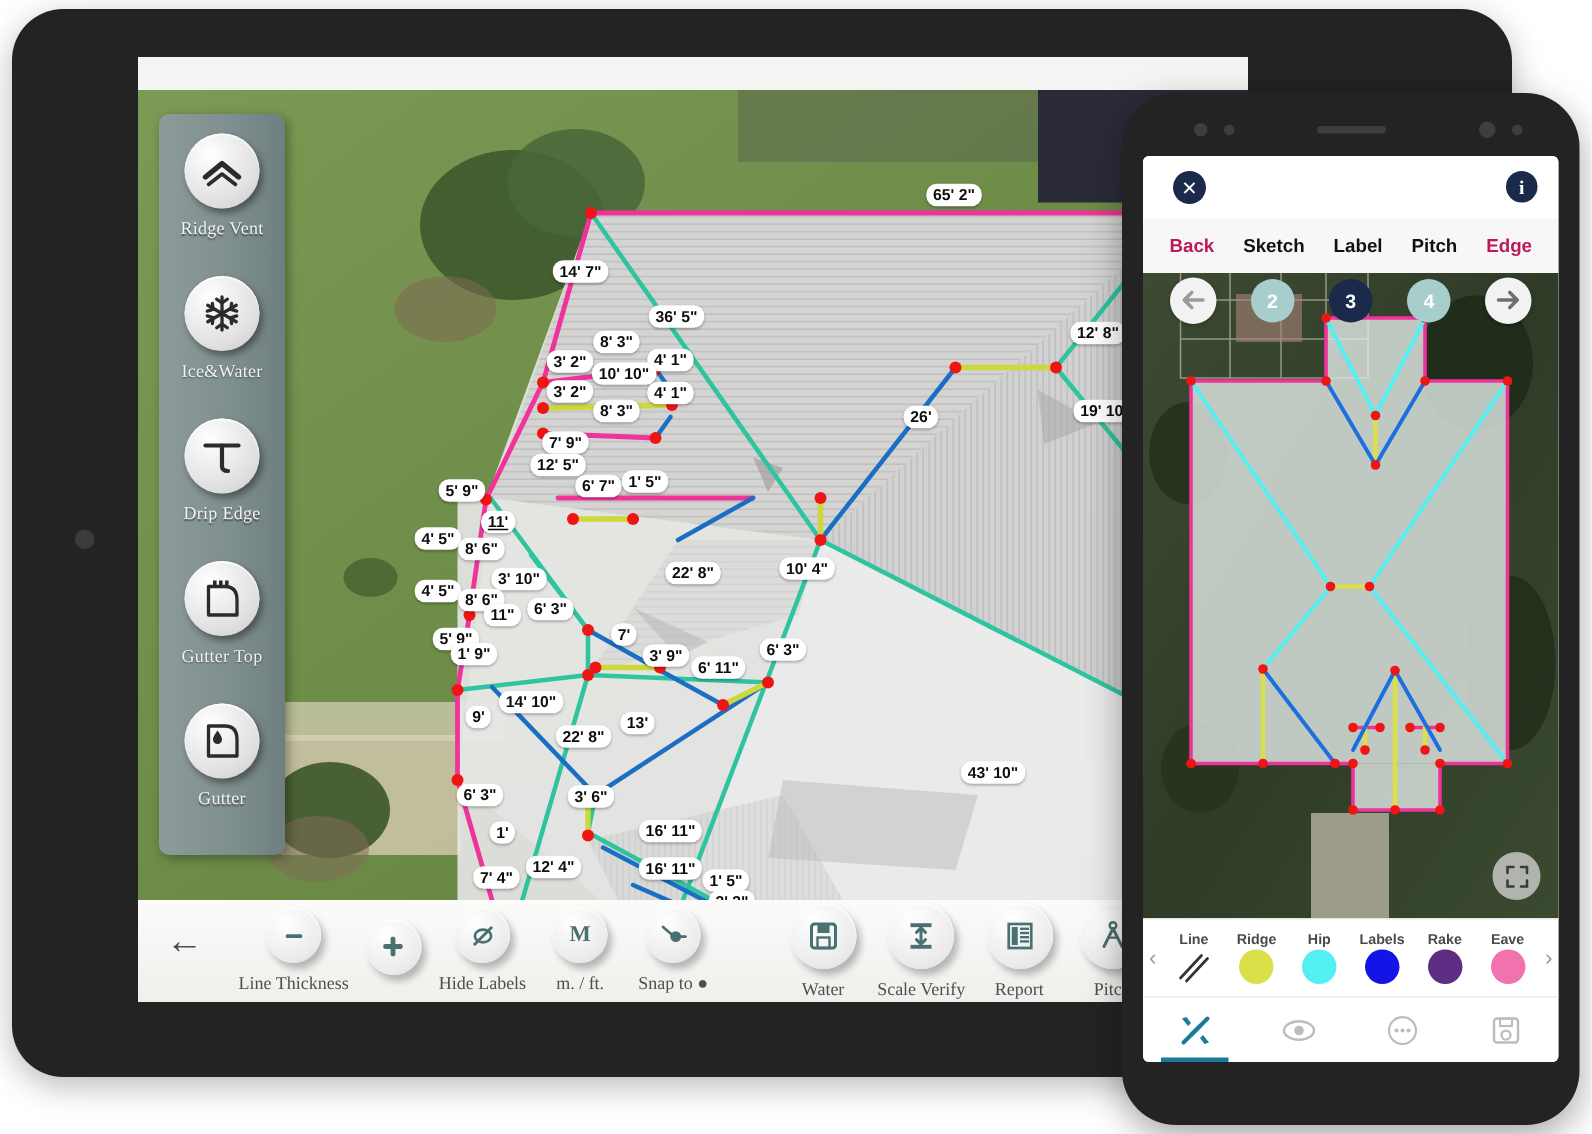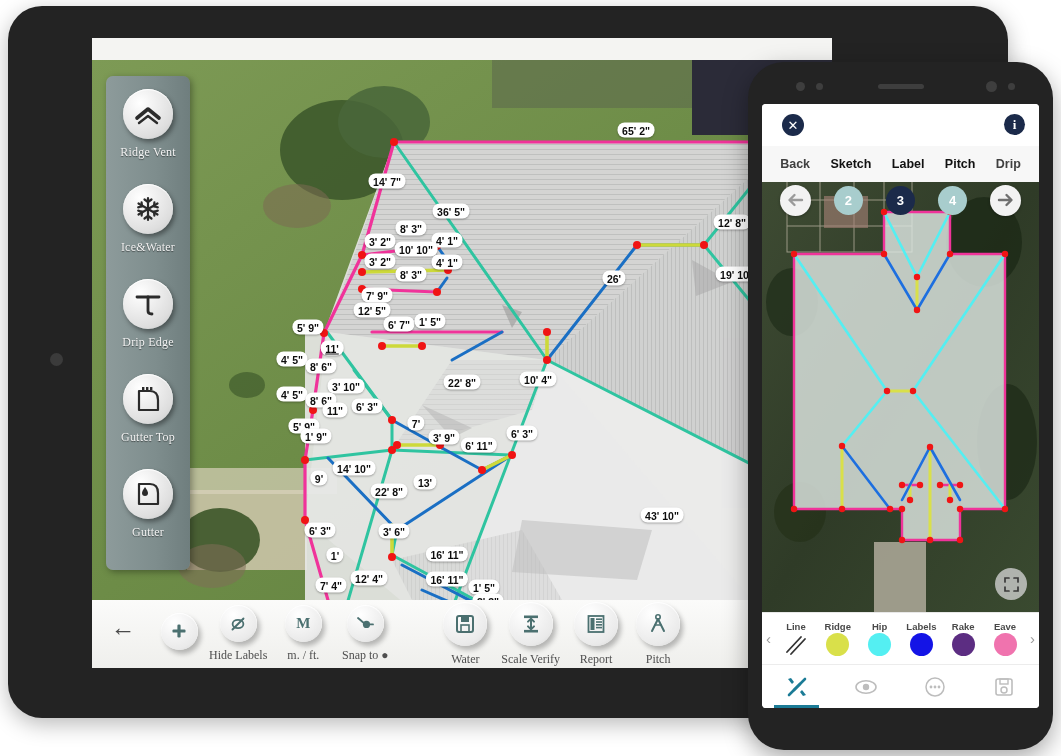--- a/index.html
+++ b/index.html
@@ -161,21 +161,21 @@
     font-family: "Liberation Serif", serif;
   }
   .ph-steps {
     background: #f7f7f7; height: 36px;
     display:flex; align-items:center; justify-content:space-around;
     padding: 0 8px;
   }
   .ph-step {
     font-size: 12.5px; font-weight: bold; color:#111;
   }
-  .ph-step.dim { color:#404040;text-align:right; }
+  .ph-step.dim { color:#be185d;text-align:right; }
   .ph-nums {
     position: absolute; left:0; top: 78px; width: 100%; height: 36px;
     display:flex; align-items:center; justify-content:space-around;
     padding: 0 6px; z-index: 6;
   }
   .circ {
     width: 29px; height: 29px; border-radius: 50%;
     display:flex; align-items:center; justify-content:center;
     font-size: 13px; font-weight: bold; color:#fff;
   }
@@ -494,20 +494,28 @@
             <path d="M11 7 q-3 4 -3 6 a3 3 0 0 0 6 0 q0-2 -3-6 Z" fill="#2b2b2b"></path>
           </svg>
         </div>
         <div class="tool-label">Gutter</div>
       </div>
     </div>
 
     <div class="tablet-toolbar">
       <div class="tb-back">←</div>
 
+      <div class="tb-item">
+        <div class="tb-icon">
+          <svg width="16" height="16" viewBox="0 0 16 16">
+              <rect x="2.5" y="6.8" width="11" height="2.6" rx="1" fill="#4b7070"></rect>
+            </svg>
+        </div>
+        <div class="tb-text">Line Thickness</div>
+      </div>
 
       <div class="tb-item" style="min-width:50px">
         <div class="tb-icon">
           <svg width="18" height="18" viewBox="0 0 18 18">
             <rect x="2.5" y="7.4" width="13" height="3.2" rx="1.2" fill="#4b7070"></rect>
             <rect x="7.4" y="2.5" width="3.2" height="13" rx="1.2" fill="#4b7070"></rect>
           </svg>
         </div>
         <div class="tb-text"></div>
       </div>
@@ -609,21 +617,21 @@
     <div class="ph-header">
       <div class="ph-close">✕</div>
       <div class="ph-info">i</div>
     </div>
 
     <div class="ph-steps">
       <div class="ph-step dim">Back</div>
       <div class="ph-step">Sketch</div>
       <div class="ph-step">Label</div>
       <div class="ph-step">Pitch</div>
-      <div class="ph-step dim">Drip</div>
+      <div class="ph-step dim">Edge</div>
     </div>
 
     <div class="ph-map">
       <svg width="277" height="430" viewBox="0 0 277 430">
         <defs>
           <linearGradient id="aerial" x1="0" y1="0" x2="1" y2="1">
             <stop offset="0" stop-color="#3e4b33"></stop>
               <stop offset=".5" stop-color="#2f3b27"></stop>
             <stop offset="1" stop-color="#3a4a30"></stop>
           </linearGradient>

